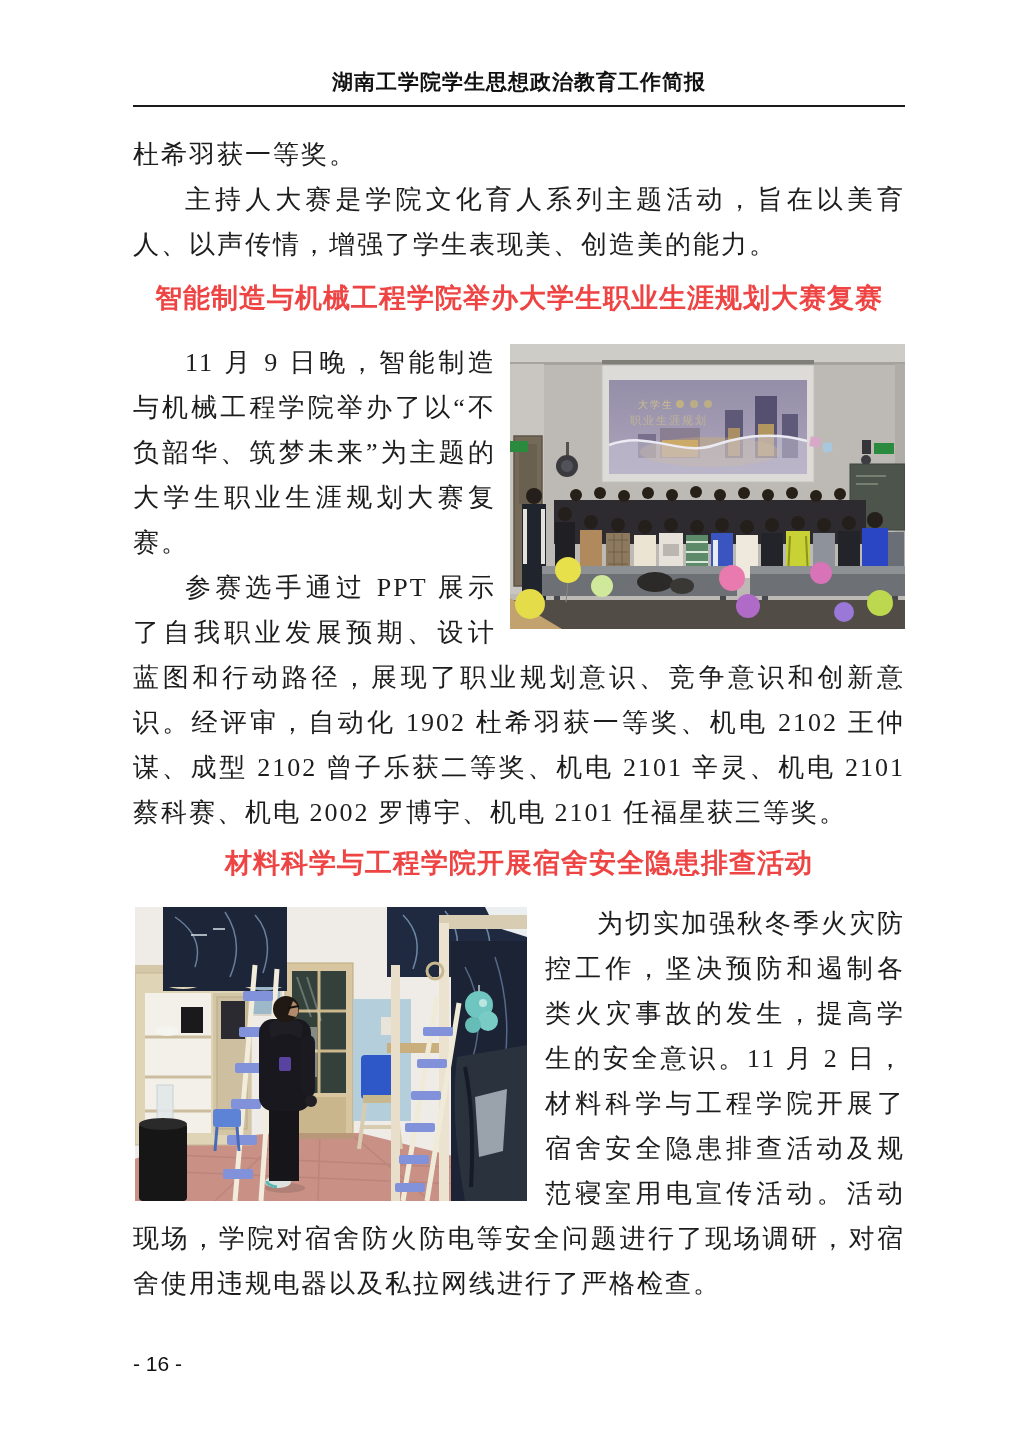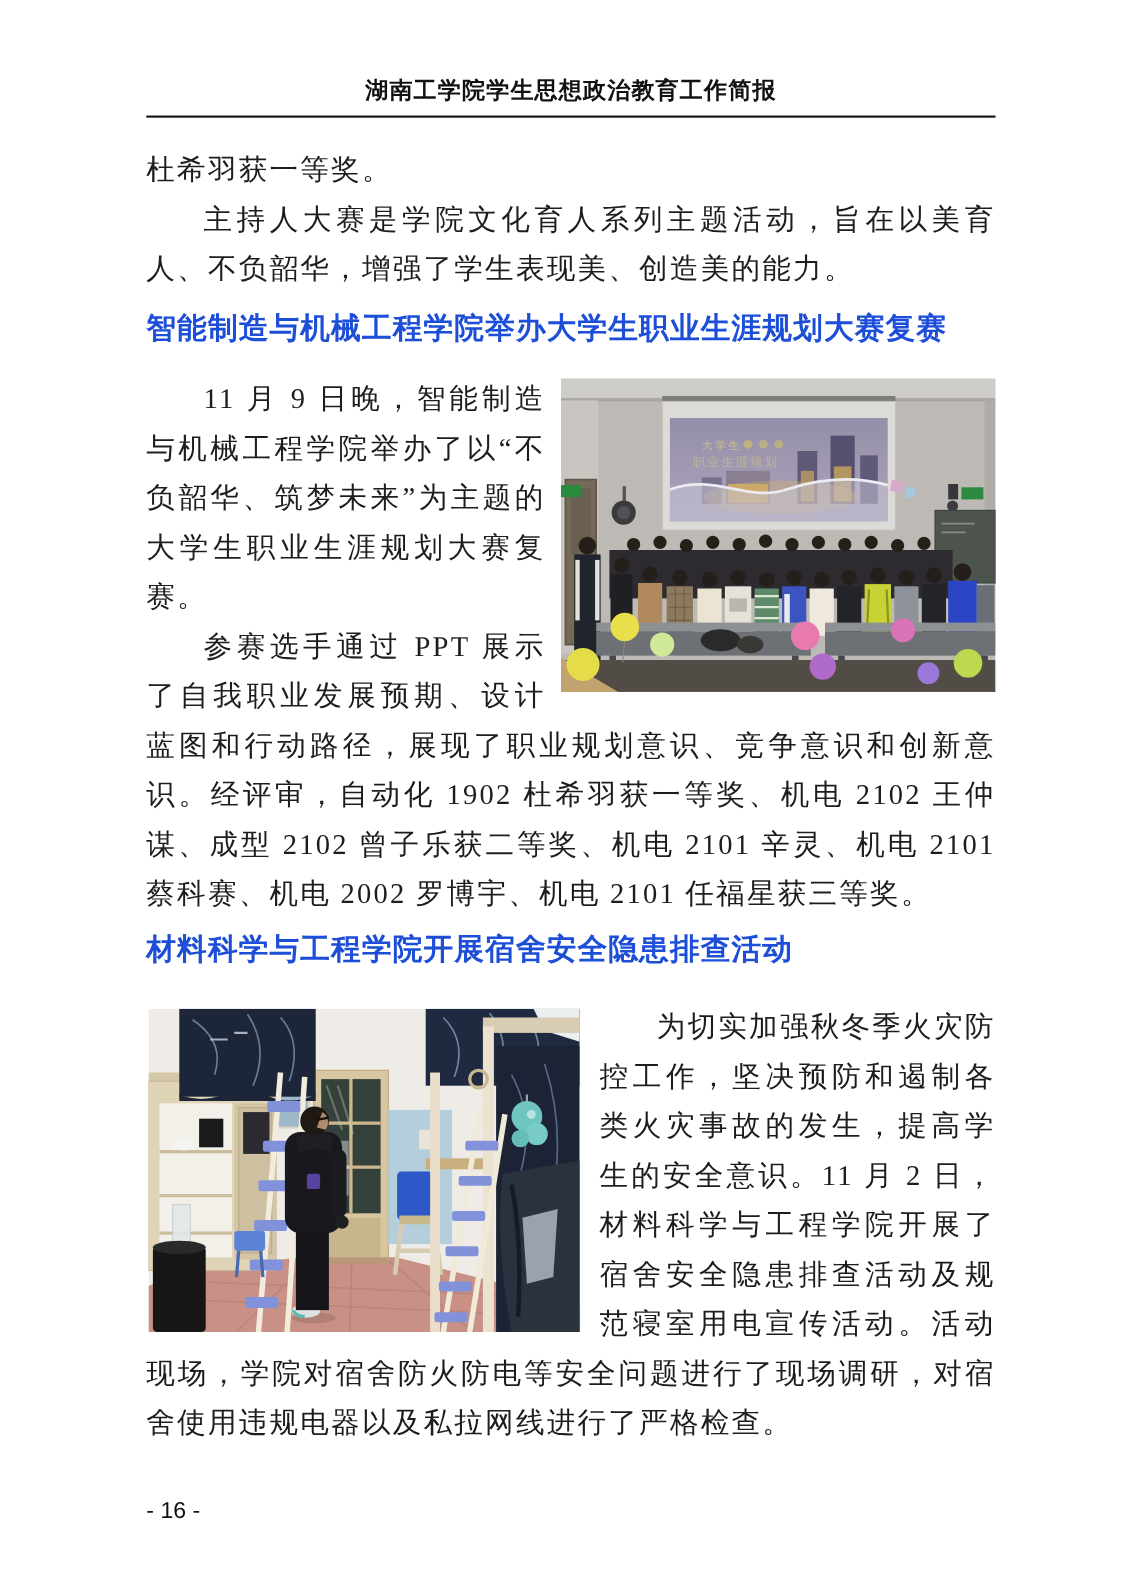--- a/index.html
+++ b/index.html
@@ -13,45 +13,45 @@
     font-family:"Liberation Sans","DejaVu Sans",sans-serif;
     font-weight:700; font-size:21px; letter-spacing:1px; color:#111;
   }
   .body-text { font-size:26px; line-height:45px; letter-spacing:2px; text-align:justify; }
   p { margin:0; }
   .indent { text-indent:2em; }
   .intro { margin-top:25px; }
   .section-heading {
     font-family:"Liberation Sans","DejaVu Sans",sans-serif;
     font-weight:700; font-size:27px; line-height:40px; letter-spacing:1px;
-    color:#1d4ed8; margin:0;
+    text-align:center; color:#ef4444; margin:0;
   }
   #heading1 { margin:11px 0 22px 0; }
-  #heading2 { margin:8px 0 28px 0; }
+  #heading2 { margin:8px 0 18px 0; }
   .section-body::after { content:""; display:block; clear:both; }
   .photo1 { float:right; width:395px; height:285px; margin:4px 0 8px 14px; display:block; }
   .photo2 { float:left; width:392px; height:294px; margin:6px 18px 8px 2px; display:block; }
   .page-number {
     font-family:Liberation Sans, sans-serif;
     font-size:21px; color:#111; margin-top:46px;
   }
   svg { display:block; }
 </style>
 </head>
 <body>
 
 <div class="page">
 
   <div class="page-header">
     <span class="page-header-title">湖南工学院学生思想政治教育工作简报</span>
   </div>
 
   <div class="intro body-text">
     <p>杜希羽获一等奖。</p>
-    <p class="indent">主持人大赛是学院文化育人系列主题活动，旨在以美育人、不负韶华，增强了学生表现美、创造美的能力。</p>
+    <p class="indent">主持人大赛是学院文化育人系列主题活动，旨在以美育人、以声传情，增强了学生表现美、创造美的能力。</p>
   </div>
 
   <h2 id="heading1" class="section-heading">智能制造与机械工程学院举办大学生职业生涯规划大赛复赛</h2>
 
   <div class="section-body body-text">
 
     <svg class="photo1" viewBox="0 0 395 285" role="img">
       <defs>
         <linearGradient id="slideGrad" x1="0" y1="0" x2="0" y2="1">
           <stop offset="0" stop-color="#958ea8"></stop>

